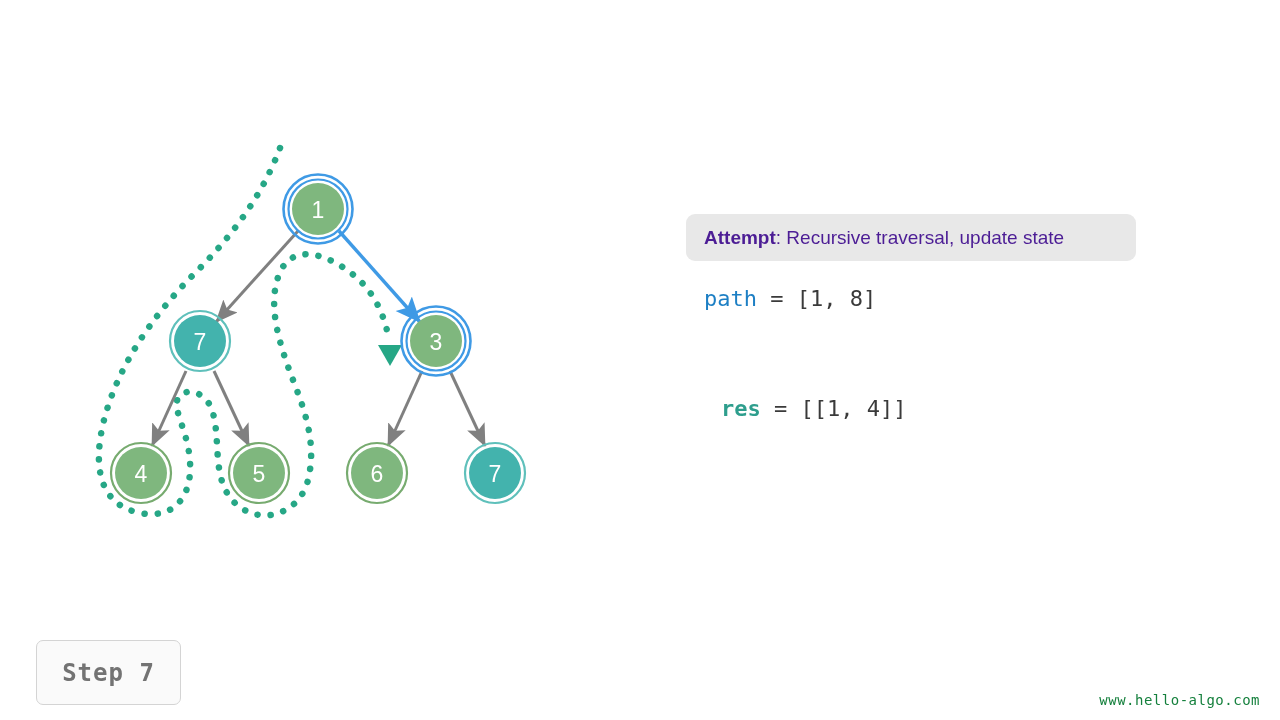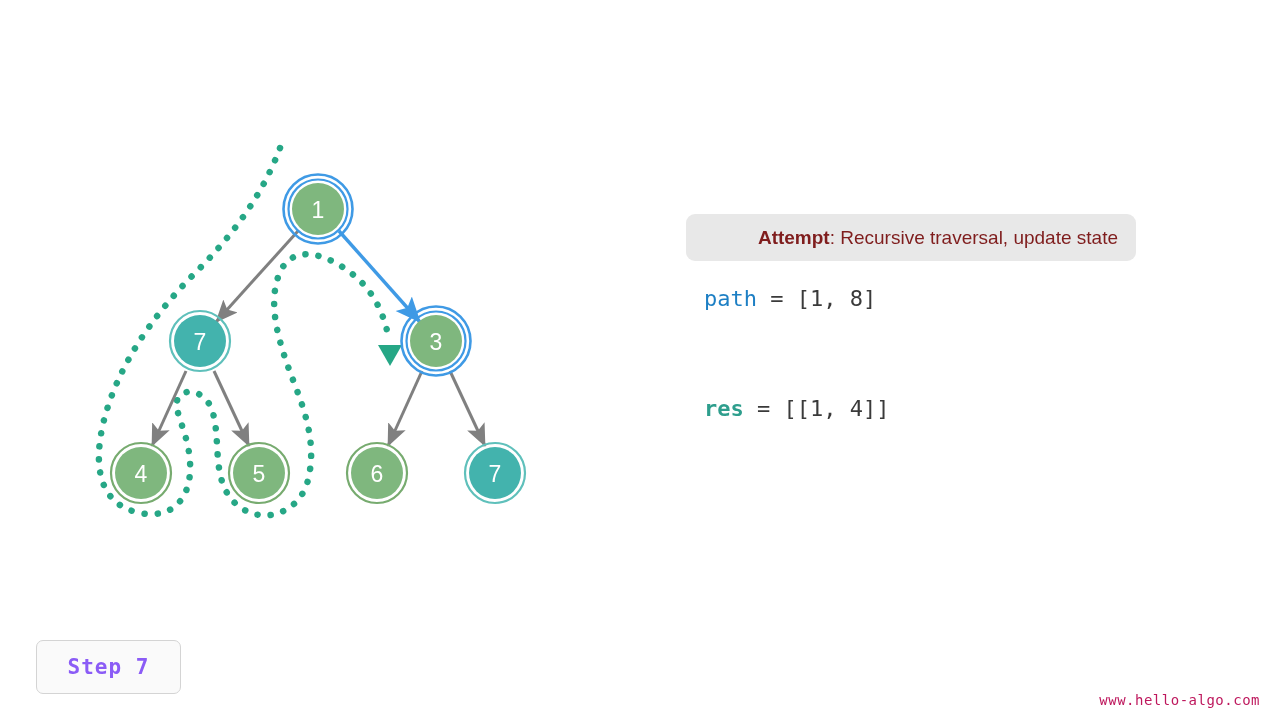--- a/index.html
+++ b/index.html
@@ -39,24 +39,23 @@
   
   #info-panel {
     position: absolute;
     left: 686px;
     top: 214px;
     width: 520px;
   }
   .info-line {
     font-family: "Liberation Sans", sans-serif;
     font-size: 19px;
-    color: #7f1d1d;
+    color: #4c1d95;
     line-height: 1.0;
     white-space: pre;
-    text-align: right;
   }
   .info-line .lead {
     font-weight: bold;
   }
   #attempt-row {
     display: inline-block;
     background: #e8e8e8;
     border-radius: 9px;
     padding: 14px 18px 14px 18px;
     margin: 0;
@@ -71,51 +70,51 @@
     font-family: "DejaVu Sans Mono", monospace;
     font-size: 22px;
     color: #3a3a3a;
     padding: 0 18px;
     white-space: pre;
     letter-spacing: 0px;
   }
   #path-row { margin-top: 25px; }
   #res-row  { margin-top: 85px; }
   .var-path { color: #1d7fc4; font-weight: normal; }
-  .var-res  { color: #2e9e8d; font-weight: bold; }
+  .var-res  { color: #2e9e8d; font-weight: bold; margin-left: 17px; }
 
   
   #step-badge {
     position: absolute;
     left: 36px;
     top: 640px;
     width: 145px;
-    height: 54px;
+    height: 65px;
     border: 1px solid #d4d4d4;
     border-radius: 7px;
     background: #fafafa;
     display: flex;
     align-items: center;
     justify-content: center;
     font-family: "DejaVu Sans Mono", monospace;
-    font-size: 21px;
+    font-size: 24px;
     font-weight: bold;
-    color: #8b5cf6;
+    color: #737373;
     letter-spacing: 1px;
     box-sizing: border-box;
   }
 
   
   #watermark {
     position: absolute;
     right: 20px;
     bottom: 12px;
     font-family: "DejaVu Sans Mono", monospace;
     font-size: 14px;
-    color: #be185d;
+    color: #15803d;
     letter-spacing: 0.5px;
   }
 </style>
 </head>
 <body>
 
 <div id="tree-panel">
   <svg id="tree-svg" width="640" height="720" viewBox="0 0 640 720">
     <defs>
       <marker id="arrow-gray" markerWidth="9" markerHeight="9" refX="7.2" refY="3.2" orient="auto" markerUnits="strokeWidth">

